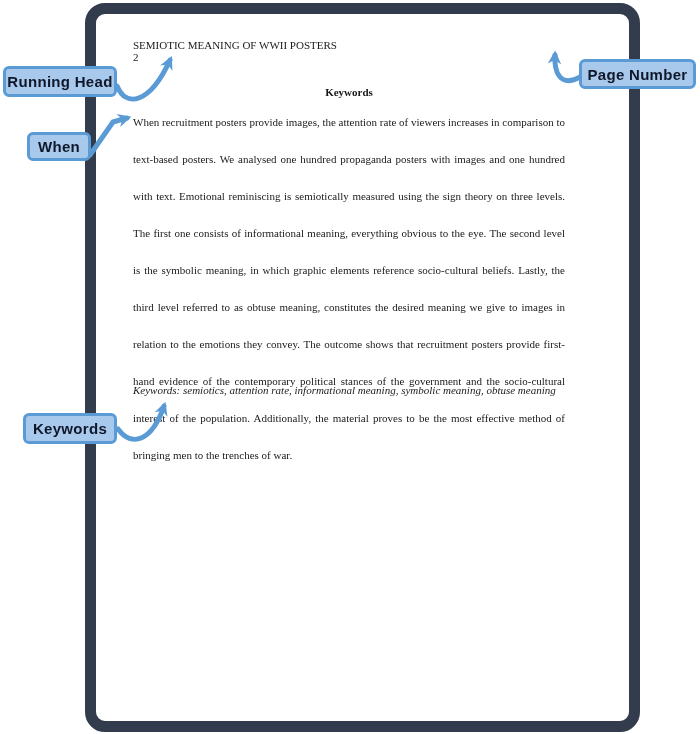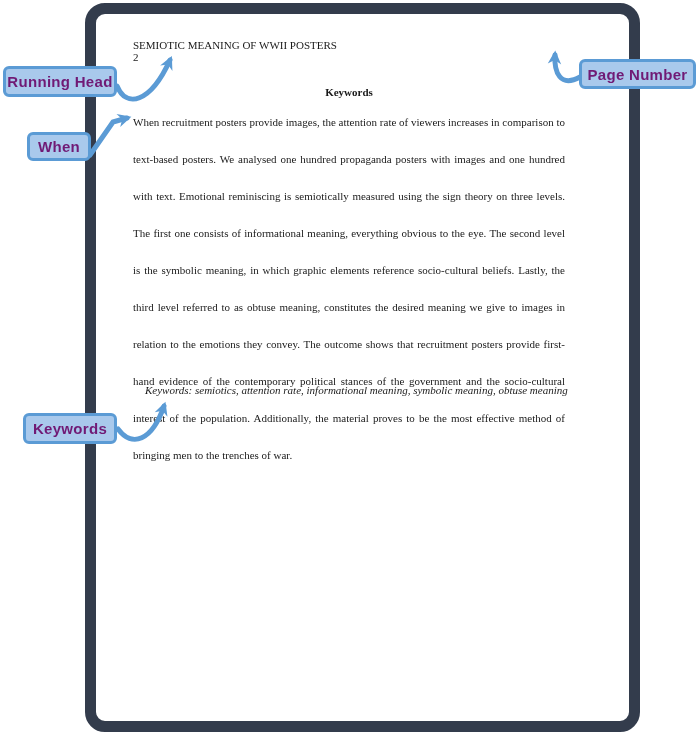--- a/index.html
+++ b/index.html
@@ -60,31 +60,30 @@
     line-height: 37px;
     text-align: justify;
     text-justify: inter-word;
   }
 
   .keywords-line {
     left: 133px;
     top: 384px;
     width: 432px;
     font-style: italic;
-    margin-left: 12px;
   }
 
   
   .callout {
     position: absolute;
     z-index: 5;
     background: #a9c9ec;
     border: 3px solid #5b9bd5;
     border-radius: 6px;
-    color: #701a75;
+    color: #0f172a;
     font-family: "Liberation Sans", sans-serif;
     font-weight: bold;
     font-size: 15px;
     letter-spacing: 0.3px;
     display: flex;
     align-items: center;
     justify-content: center;
   }
 
   .callout-running-head { left: 3px;   top: 66px;  width: 114px; height: 31px; }

